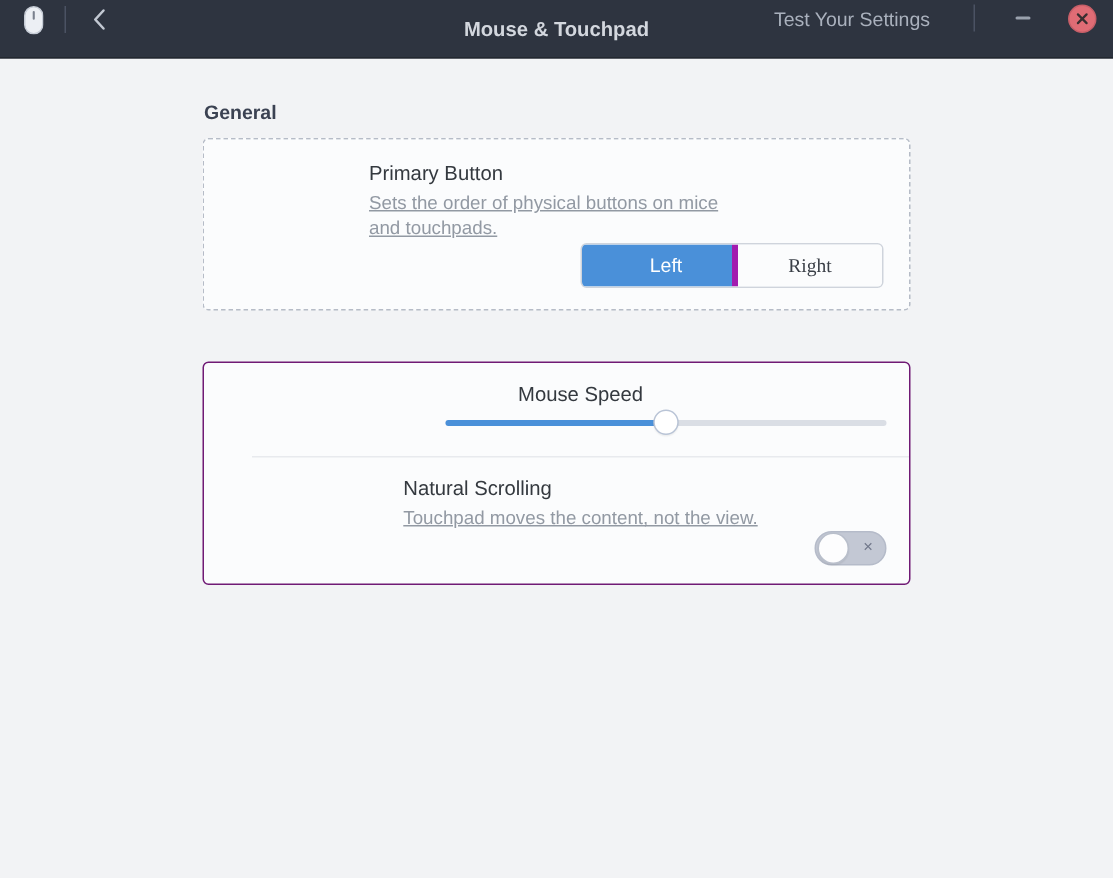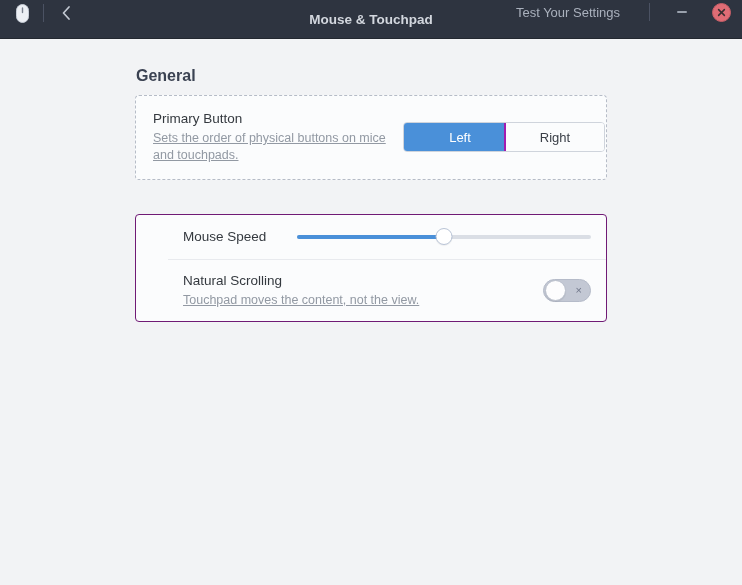--- a/index.html
+++ b/index.html
@@ -129,21 +129,21 @@
     height: 546px;
   }
 
   .panel {
     width: 472px;
     margin: 0 auto;
     padding-top: 28px;
   }
 
   .section-title {
-    font-size: 16px;
+    font-size: 13px;
     font-weight: bold;
     color: #3b4252;
     margin-bottom: 10px;
     padding-left: 1px;
   }
 
   .section + .section { margin-top: 34px; }
 
   .card {
     background: #fbfcfd;
@@ -161,25 +161,25 @@
 
   .card.focused .card-inner {
     background: #fbfcfd;
   }
 
   .row {
     display: flex;
     align-items: center;
     padding: 12px 15px;
     min-height: 44px;
+    flex-direction: column;
   }
 
   .row + .row {
     border-top: 1px solid #e8eaee;
-    gap: 13px;
   }
 
   .row-labels {
     flex: 0 0 auto;
     max-width: 250px;
   }
 
   .row-title {
     font-size: 13.5px;
     color: #34393f;
@@ -213,21 +213,21 @@
     width: 100px;
     display: flex;
     align-items: center;
     justify-content: center;
     font-size: 13px;
     cursor: pointer;
     background: #fbfcfd;
     color: #3a3f47;
   }
 
-  .seg + .seg { border-left: 2px solid #a21caf; }
+  .seg + .seg { border-left: 4px solid #a21caf; font-family: Liberation Serif, serif; }
 
   .seg.active {
     background: #4a90d9;
     color: #ffffff;
     border-left-color: #4a90d9;
     padding-left: 12px;
   }
 
   
   .slider {

